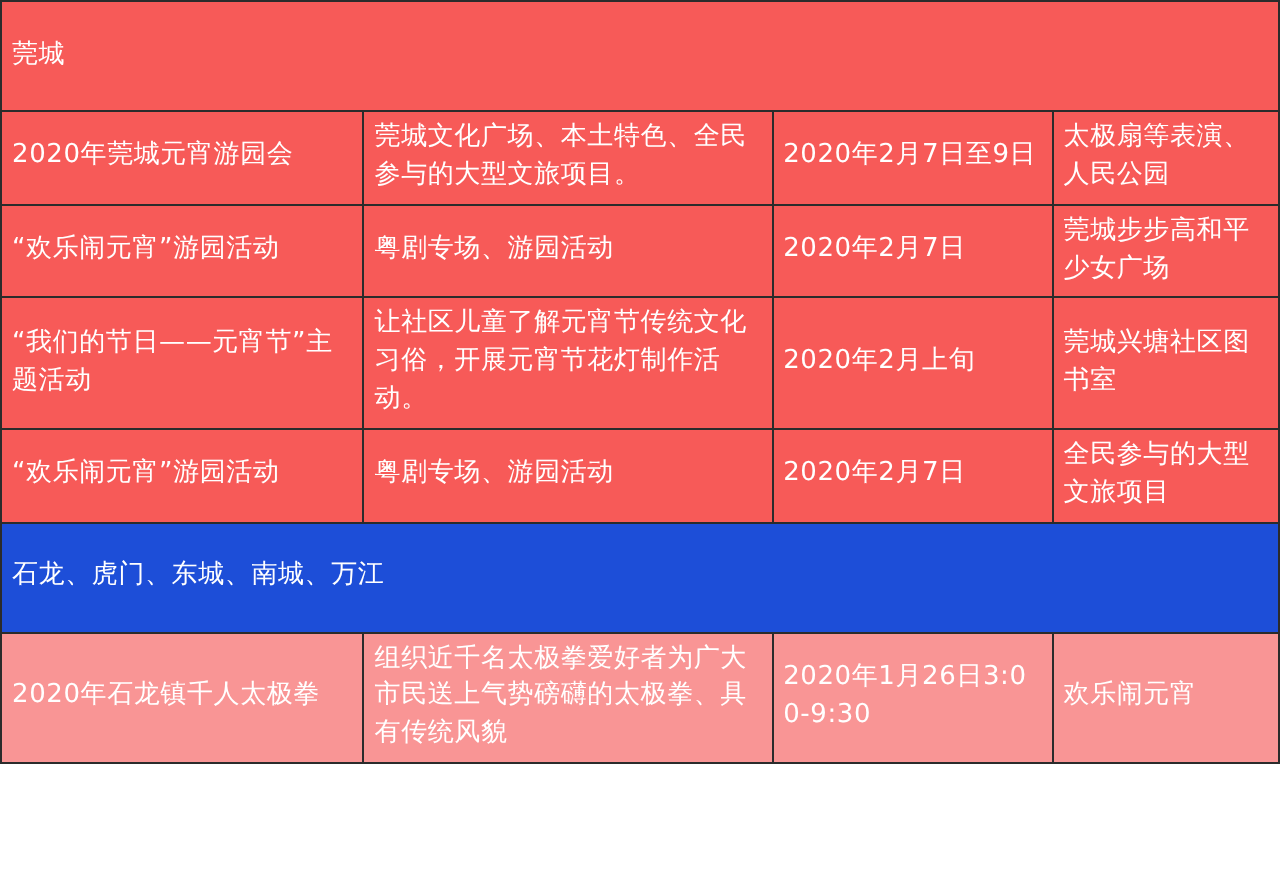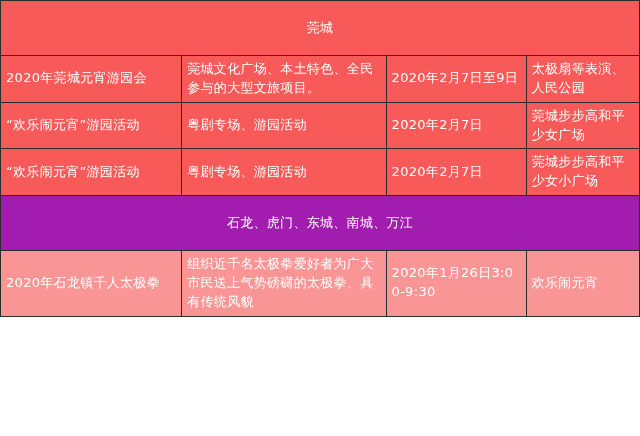--- a/index.html
+++ b/index.html
@@ -34,27 +34,27 @@
   .col-place { width: 113px; }
 
   tr.band-dark td {
     background: #f75a58;
   }
   tr.band-light td {
     background: #f99595;
   }
 
   td.section-header {
-    text-align: center;
+    text-align: left;
     font-size: 15px;
     height: 46px;
     letter-spacing: 1.5px;
   }
   tr.section-row-dark td.section-header { background: #f75a58; }
-  tr.section-row-light td.section-header { background: #a21caf; }
+  tr.section-row-light td.section-header { background: #1d4ed8; }
 
   .cell-text {
     display: block;
   }
 </style>
 </head>
 <body>
 
 <table id="activity-table">
   <colgroup>
@@ -90,30 +90,44 @@
         </td>
         <td>
           <span class="cell-text">2020年2月7日</span>
         </td>
         <td>
           <span class="cell-text">莞城步步高和平少女广场</span>
         </td>
       </tr>
       <tr class="band-dark">
         <td>
+          <span class="cell-text">“我们的节日——元宵节”主题活动</span>
+        </td>
+        <td>
+          <span class="cell-text">让社区儿童了解元宵节传统文化习俗，开展元宵节花灯制作活动。</span>
+        </td>
+        <td>
+          <span class="cell-text">2020年2月上旬</span>
+        </td>
+        <td>
+          <span class="cell-text">莞城兴塘社区图书室</span>
+        </td>
+      </tr>
+      <tr class="band-dark">
+        <td>
           <span class="cell-text">“欢乐闹元宵”游园活动</span>
         </td>
         <td>
           <span class="cell-text">粤剧专场、游园活动</span>
         </td>
         <td>
           <span class="cell-text">2020年2月7日</span>
         </td>
         <td>
-          <span class="cell-text">莞城步步高和平少女小广场</span>
+          <span class="cell-text">全民参与的大型文旅项目</span>
         </td>
       </tr>
       <tr class="section-row-light">
         <td class="section-header" colspan="4">石龙、虎门、东城、南城、万江</td>
       </tr>
       <tr class="band-light">
         <td>
           <span class="cell-text">2020年石龙镇千人太极拳</span>
         </td>
         <td>

